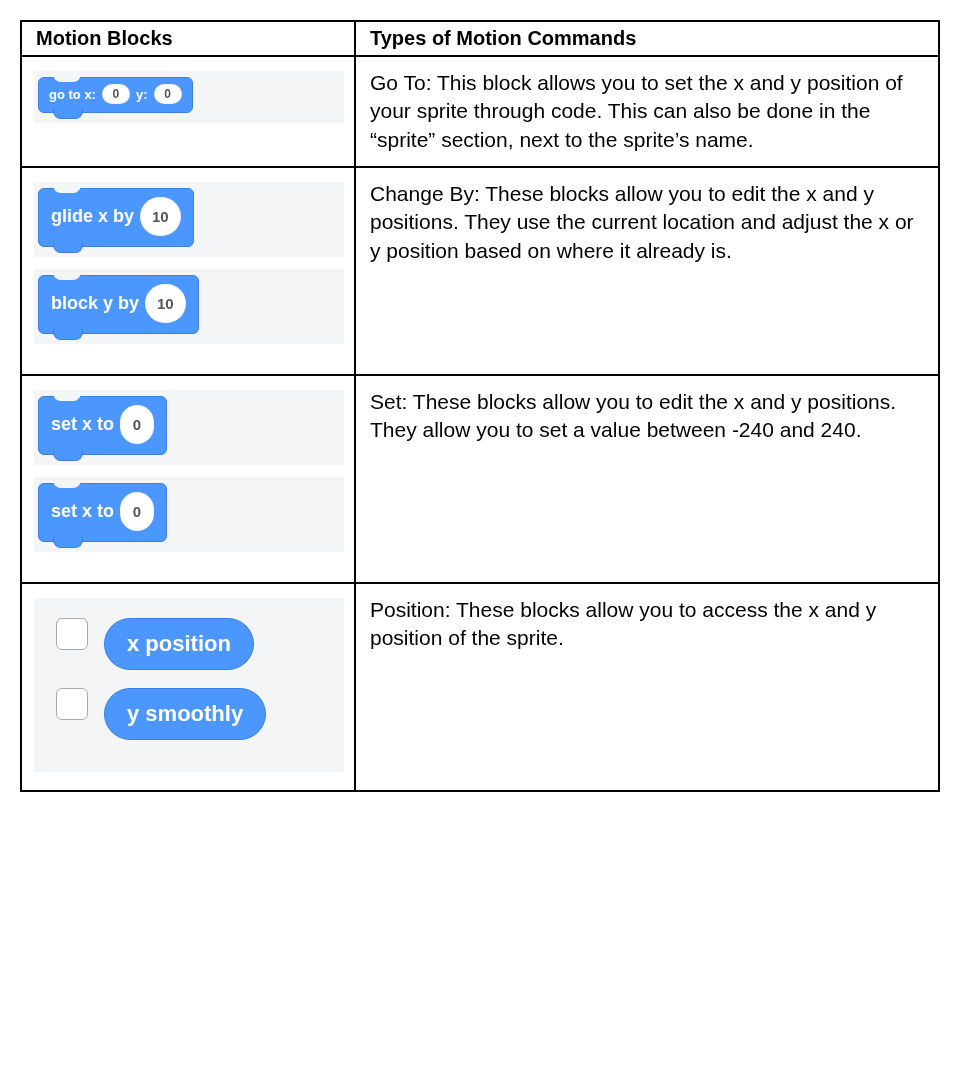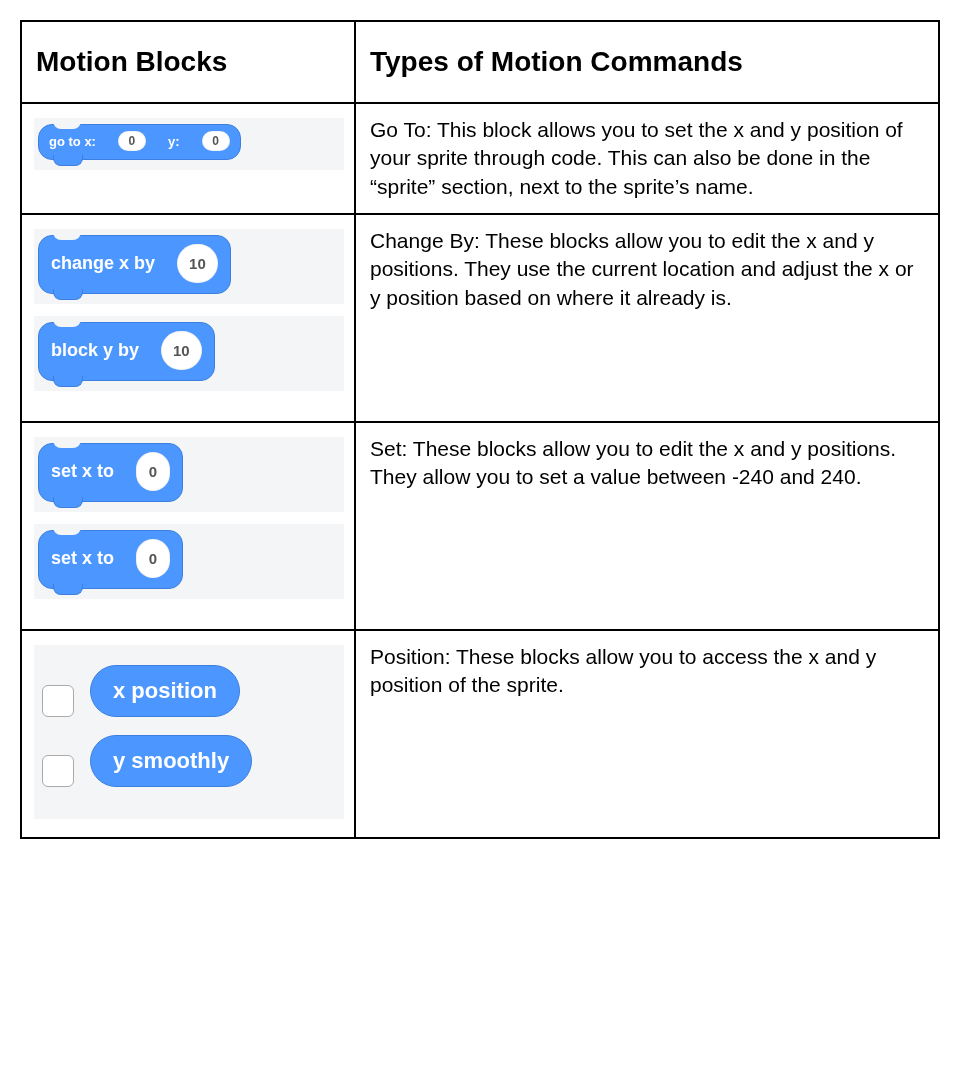--- a/index.html
+++ b/index.html
@@ -13,50 +13,50 @@
     border-collapse: collapse;
     width: 920px;
   }
   td, th {
     border: 2px solid #000;
     vertical-align: top;
     padding: 10px 14px;
   }
   th {
     text-align: left;
-    font-size: 28px;
+    font-size: 20px;
     font-weight: bold;
-    padding: 24px 14px;
+    padding: 5px 14px;
   }
   td.col-left {
     width: 310px;
     padding: 14px 10px 18px 12px;
   }
   td.col-right {
     font-size: 21px;
     line-height: 1.35;
     padding: 12px 14px;
   }
   
   .block-wrap {
     background: #f3f5f7;
     padding: 6px 4px 10px 4px;
     margin-bottom: 12px;
   }
   .block {
     position: relative;
     background: #4c97ff;
     color: #fff;
-    border-radius: 14px;
+    border-radius: 6px;
     padding: 8px 12px 10px 12px;
     font-size: 16px;
     font-weight: 600;
     display: inline-flex;
     align-items: center;
-    gap: 22px;
+    gap: 6px;
     min-height: 20px;
     border: 1px solid #3d7fe0;
     filter: drop-shadow(0 0 0 rgba(0,0,0,0));
   }
   
   .block.notch::before {
     content: "";
     position: absolute;
     top: -6px;
     left: 14px;
@@ -89,23 +89,23 @@
     text-align: center;
     display: inline-block;
     border: 1px solid rgba(0,0,0,0.05);
   }
   .small .block { font-size: 13px; padding: 6px 10px 8px 10px; }
   .small .oval { font-size: 12px; padding: 2px 8px; }
 
   
   .reporter-row {
     display: flex;
-    align-items: flex-end;
+    align-items: flex-start;
     gap: 16px;
-    margin: 8px 0 18px 0;
+    margin: 8px 0 18px 14px;
   }
   .checkbox {
     width: 30px;
     height: 30px;
     border: 1px solid #aaa;
     border-radius: 6px;
     background: #fff;
   }
   .reporter {
     background: #4c97ff;
@@ -144,21 +144,21 @@
       </div>
     </td>
     <td class="col-right">Go To: This block allows you to set the x and y position of your sprite through code. This can also be done in the “sprite” section, next to the sprite’s name.</td>
   </tr>
 
 
   <tr>
     <td class="col-left">
       <div class="block-wrap">
         <div class="block notch bump" style="font-size:18px;">
-          <span>change x by</span>
+          <span>glide x by</span>
           <span class="oval">10</span>
         </div>
       </div>
       <div class="block-wrap">
         <div class="block notch bump" style="font-size:18px;">
           <span>block y by</span>
           <span class="oval">10</span>
         </div>
       </div>
     </td>

